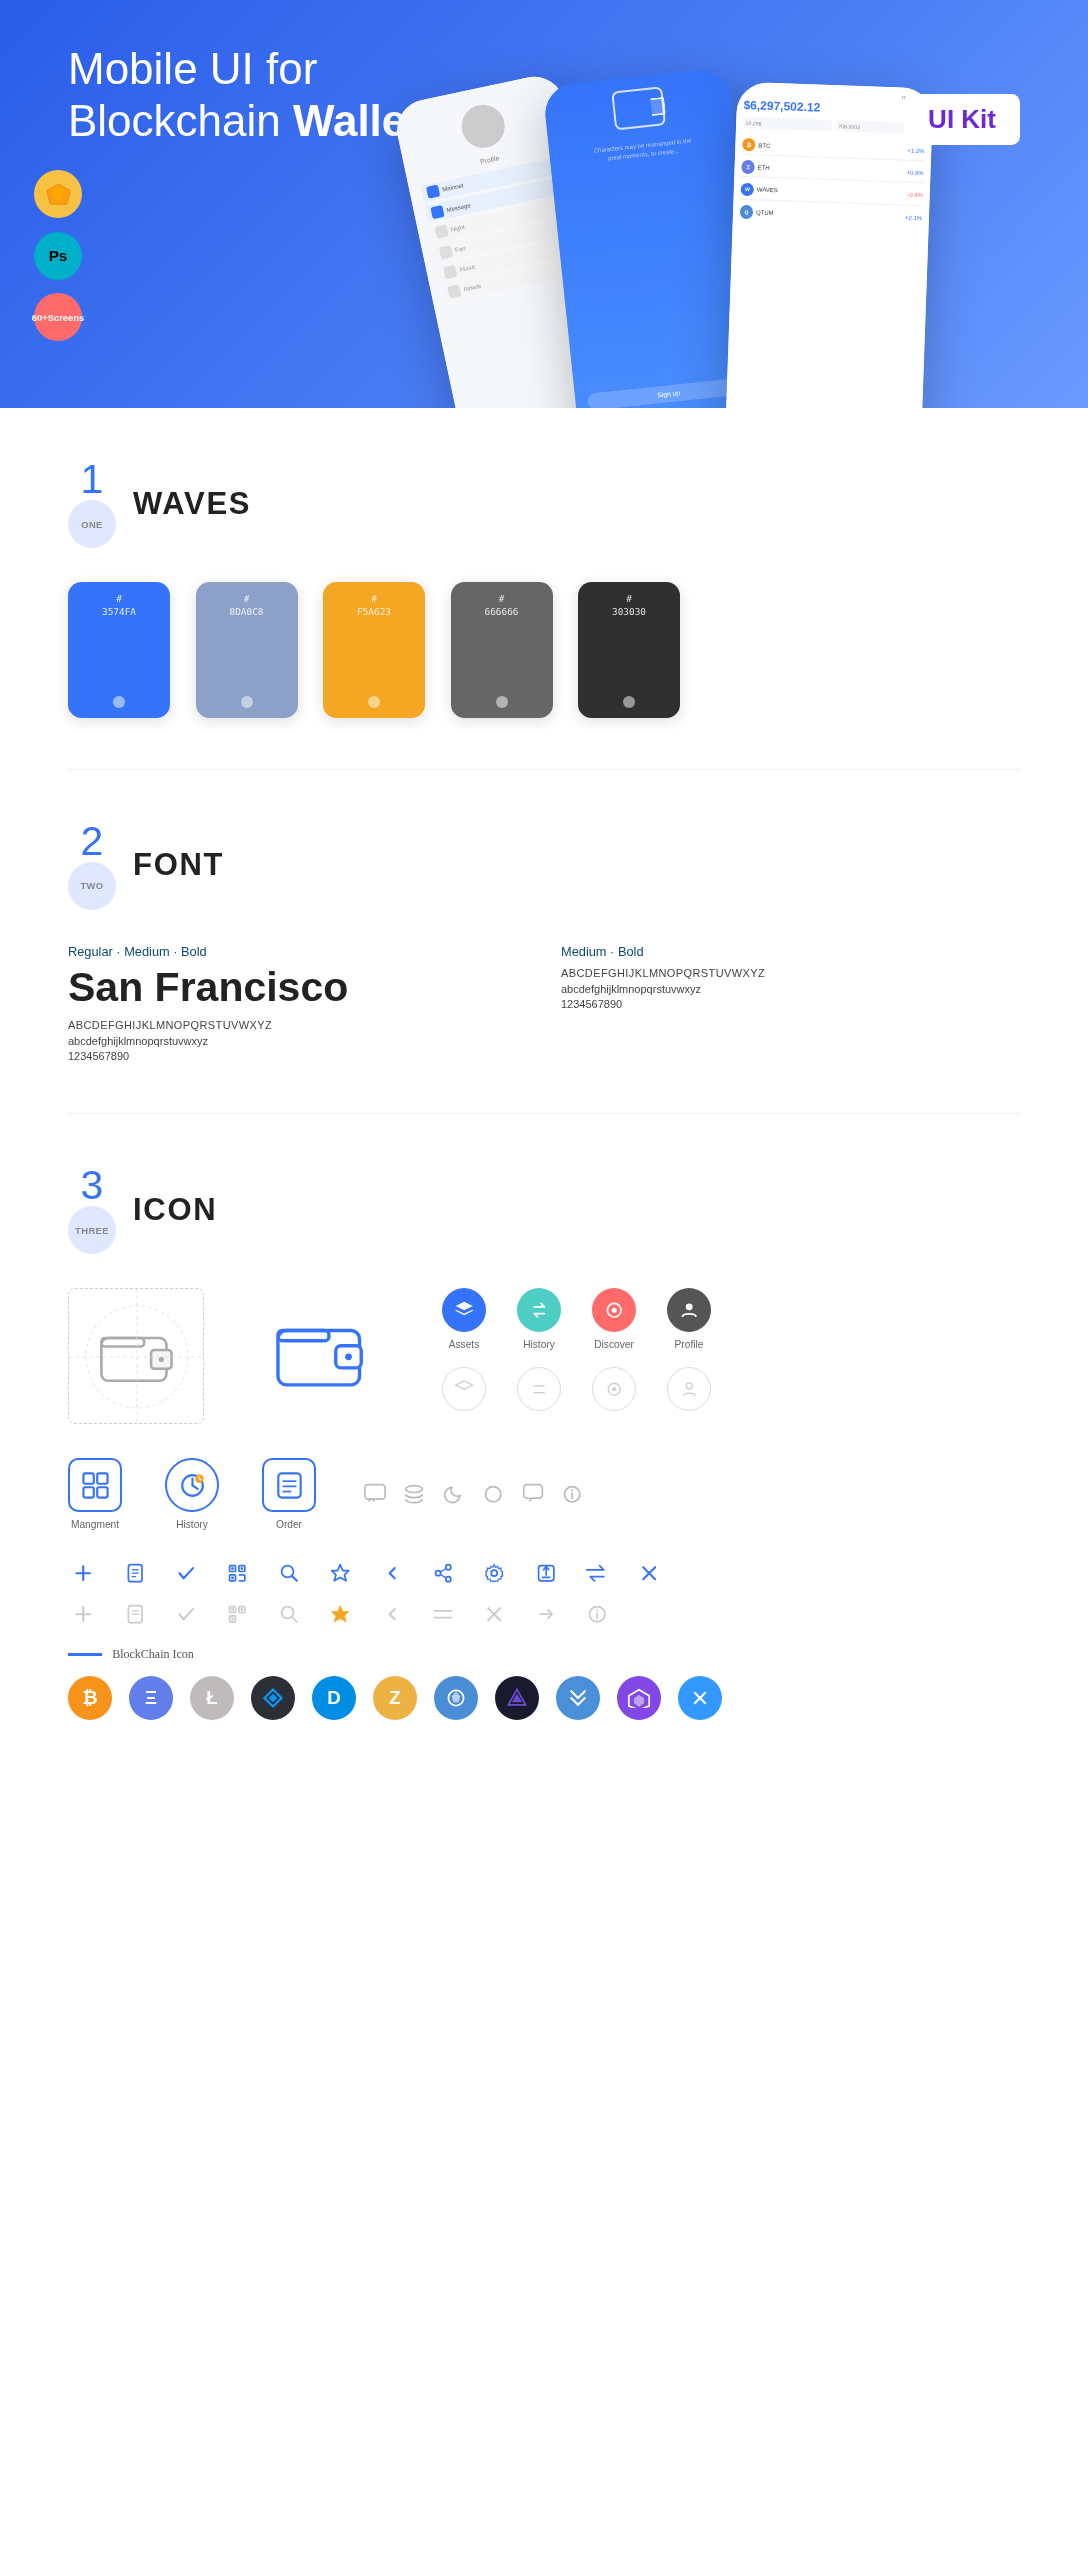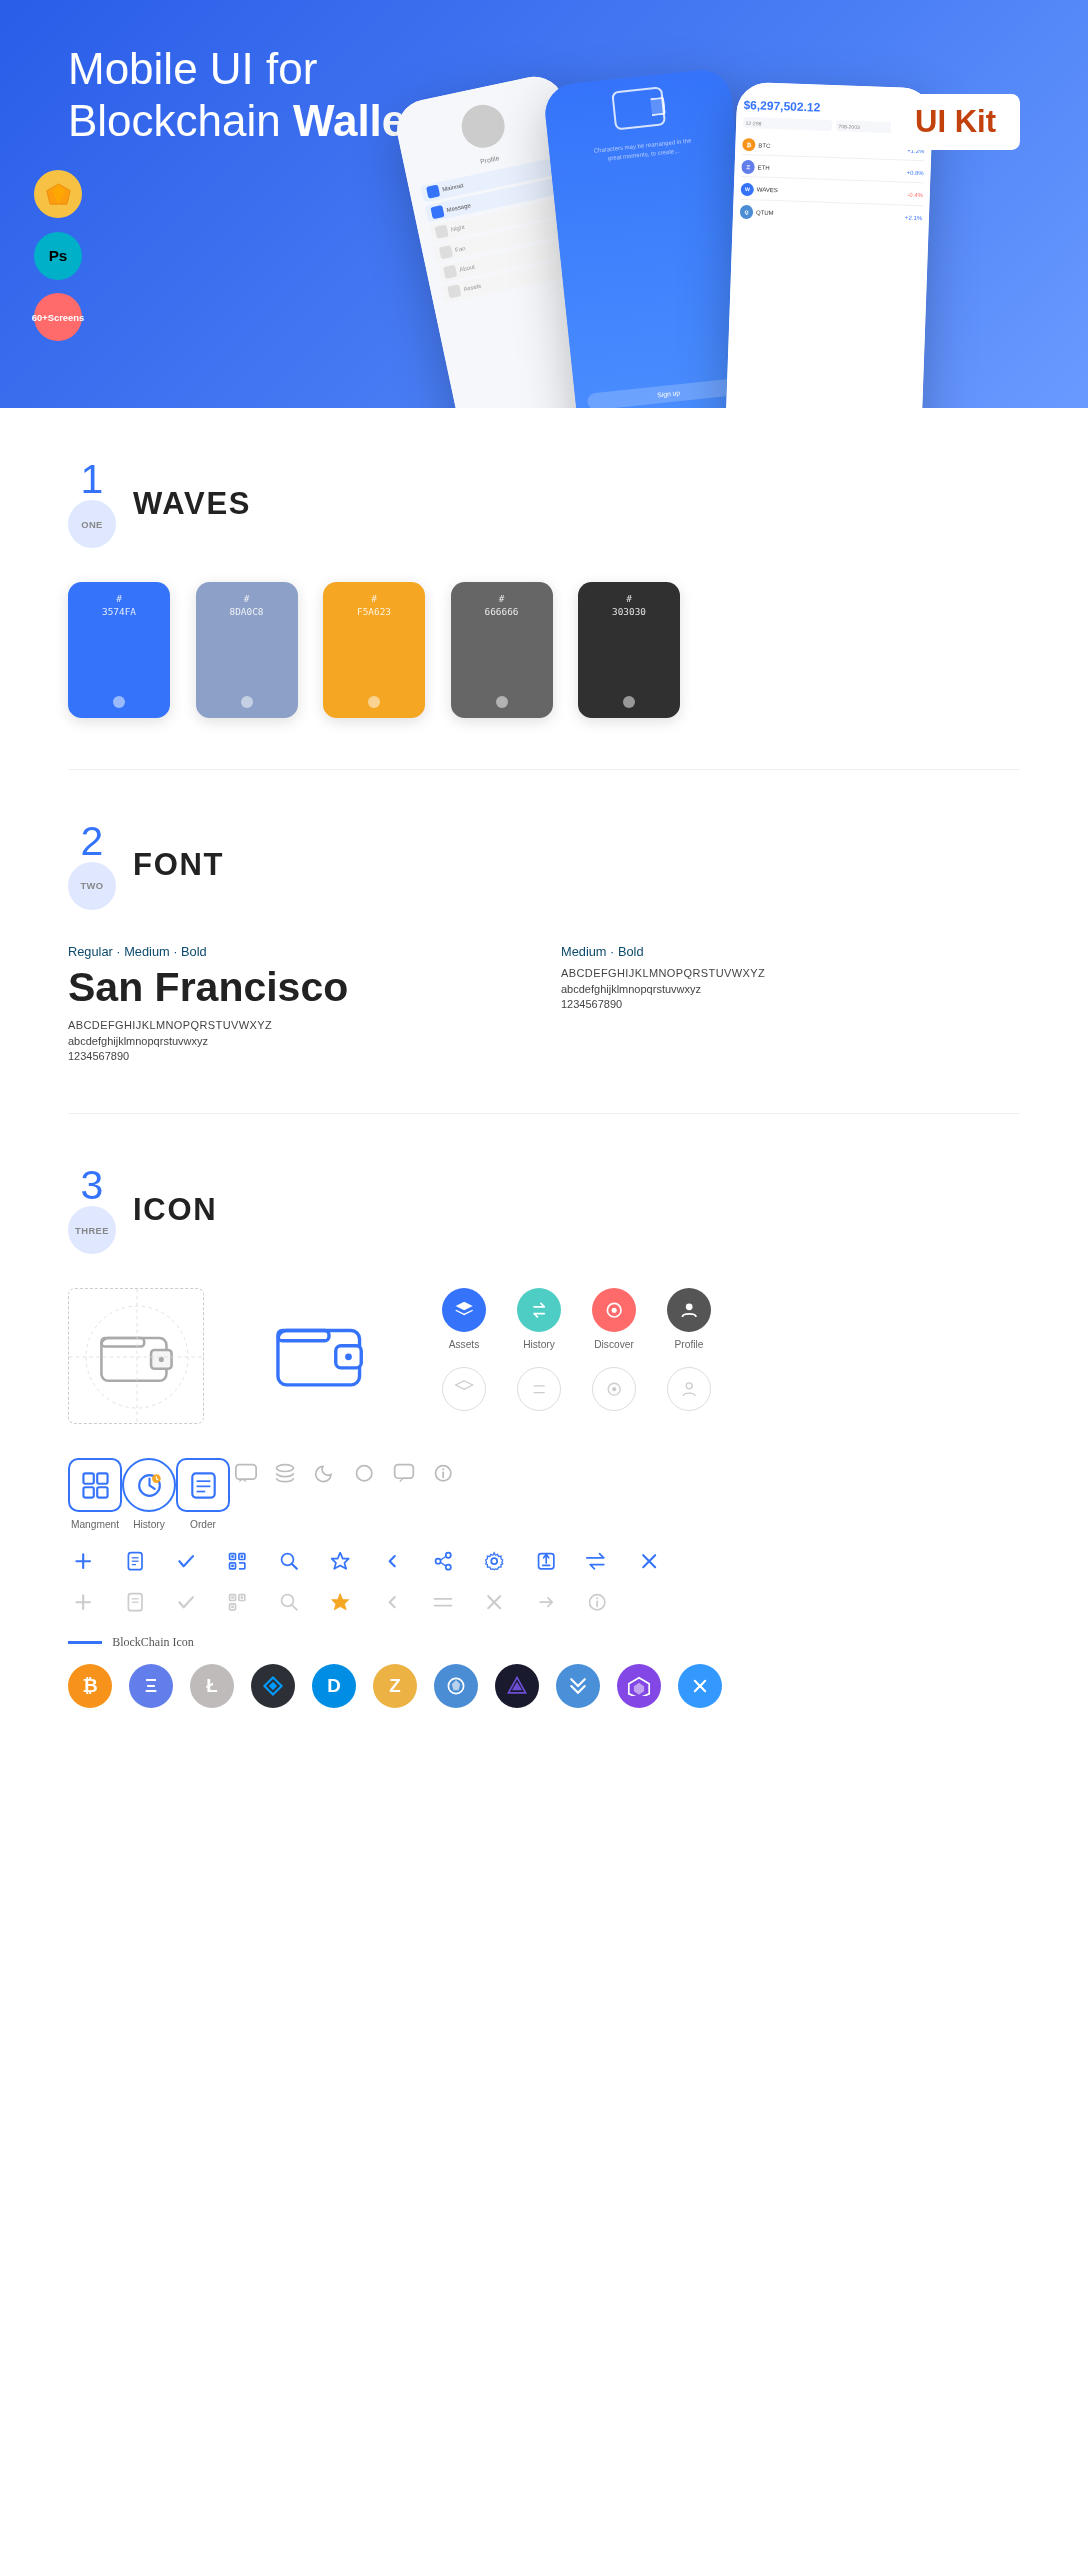--- a/index.html
+++ b/index.html
@@ -23,22 +23,22 @@
       line-height: 1.2;
       max-width: 442px;
       z-index: 2;
     }
     .hero-title strong { font-weight: 800; }
     .ui-kit-badge {
       position: absolute;
       top: 94px;
       right: 68px;
       background: #fff;
-      color: #c2410c;
-      font-size: 31px;
+      color: #6d28d9;
+      font-size: 26px;
       font-weight: 700;
       padding: 10.2px 24px;
       border-radius: 8.5px;
       z-index: 3;
     }
     .badges {
       position: absolute;
       left: 34px;
       top: 170px;
       display: flex;
@@ -591,21 +591,21 @@
             <svg width="20.4" height="20.4" viewBox="0 0 24 24">
               <circle cx="12" cy="8" r="3.5" fill="none" stroke="#ccc" stroke-width="1.5"></circle>
               <path d="M5 20 C5 15.5 19 15.5 19 20" fill="none" stroke="#ccc" stroke-width="1.5"></path>
             </svg>
           </div>
         </div>
       </div>
     </div>
   </div>
 
-  <div style="display:flex;align-items:flex-start;margin-bottom:16px;">
+  <div style="display:flex;gap:43px;align-items:center;margin-bottom:28px;">
     <div class="icon-item">
       <div style="width:54px;height:54px;border:2.6px solid #3574fa;border-radius:10.2px;display:flex;align-items:center;justify-content:center;">
         <svg width="31" height="31" viewBox="0 0 36 36">
           <rect x="4" y="4" width="12" height="12" rx="2" fill="none" stroke="#3574fa" stroke-width="2.5"></rect>
           <rect x="20" y="4" width="12" height="12" rx="2" fill="none" stroke="#3574fa" stroke-width="2.5"></rect>
           <rect x="4" y="20" width="12" height="12" rx="2" fill="none" stroke="#3574fa" stroke-width="2.5"></rect>
           <rect x="20" y="20" width="12" height="12" rx="2" fill="none" stroke="#3574fa" stroke-width="2.5"></rect>
         </svg>
       </div>
       <label>Mangment</label>

